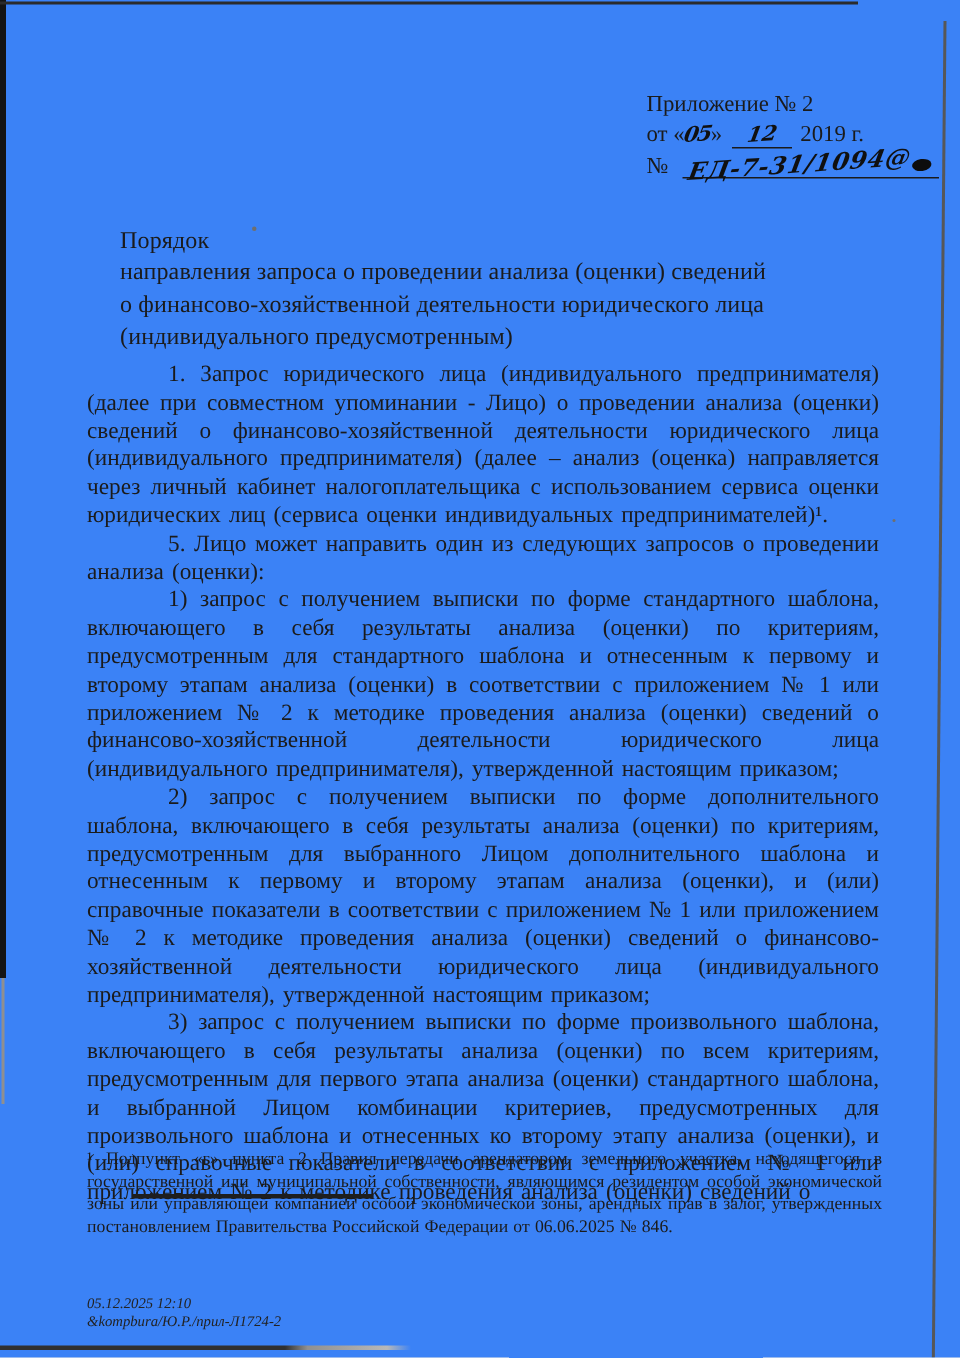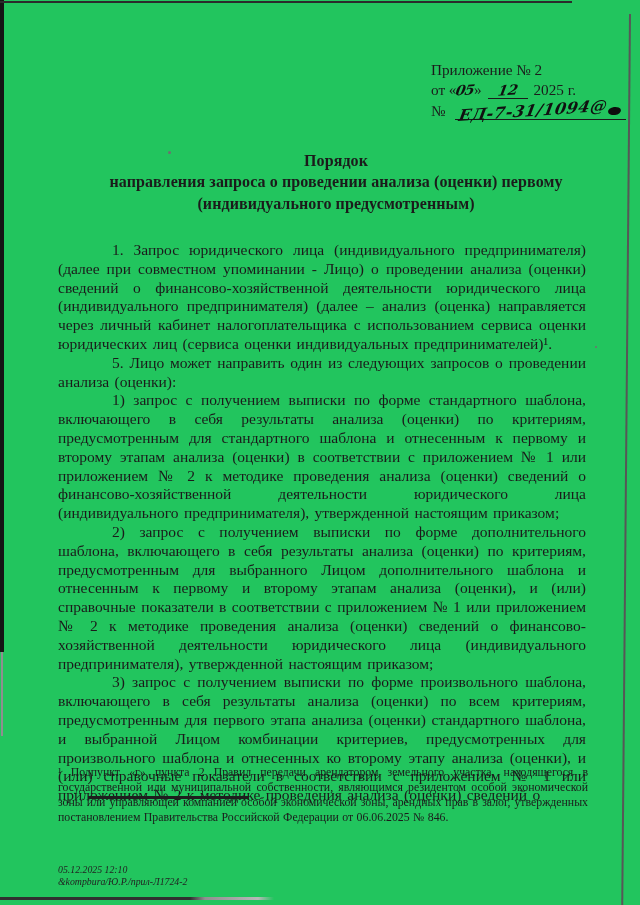--- a/index.html
+++ b/index.html
@@ -1,18 +1,18 @@
 <!DOCTYPE html>
 <html><head>
 <meta charset="utf-8">
 <title>Приложение № 2</title>
 <style>
   html,body{margin:0;padding:0;background:#e8e8e8;}
   .page{
-    position:relative;width:640px;height:905px;background:#22c55e;
+    position:relative;width:640px;height:905px;background:#3b82f6;
     overflow:hidden;color:#1b1b1b;
     font-family:"Liberation Serif", serif;
   }
   
   .b-left{position:absolute;left:0;top:0;width:4px;height:652px;background:#141414;}
   .b-left-fade{position:absolute;left:1px;top:652px;width:2px;height:84px;background:#8f8f8f;}
   .b-top{position:absolute;left:0;top:1px;width:572px;height:2px;background:#2b2b2b;}
   .b-right{position:absolute;left:629px;top:14px;width:2px;height:895px;background:#575757;
     transform:rotate(0.5deg);transform-origin:top left;}
   .b-bottom{position:absolute;left:0;top:897px;width:274px;height:3px;
@@ -27,22 +27,22 @@
   }
   .hand-day{font-size:14px;letter-spacing:-1px;}
   .hand-month{font-size:14px;min-width:30px;text-align:center;}
   .u-line{display:inline-block;border-bottom:1.6px solid #1a1a1a;padding:0 5px 0 5px;margin-left:6px;margin-right:6px;line-height:15px;}
   .num-line{margin-top:1px;}
   .hand-number{font-size:16px;letter-spacing:0.5px;line-height:16px;}
   .blob{display:inline-block;width:13px;height:8px;background:#0d0d0d;border-radius:50%;margin-left:2px;vertical-align:1px;transform:rotate(-8deg);}
 
   
   .title{
-    position:absolute;left:80px;top:150px;width:512px;text-align:center;
-    font-weight:700;font-size:16px;line-height:21.3px;letter-spacing:0.1px;
+    position:absolute;left:80px;top:150px;width:512px;
+    font-weight:400;font-size:16px;line-height:21.3px;letter-spacing:0.1px;
   }
 
   
   .body{position:absolute;left:58px;top:241px;width:528px;}
   .body p{
     margin:0;text-indent:54px;text-align:justify;
     font-size:15.5px;line-height:18.8px;word-spacing:1.5px;
   }
 
   
@@ -61,31 +61,32 @@
   <div class="b-top"></div>
   <div class="b-right"></div>
   <div class="b-bottom"></div>
   <div class="speck" style="left:168px;top:151px;width:3px;height:3px;"></div>
   <div class="speck" style="left:441px;top:683px;width:2px;height:2px;"></div>
   <div class="speck" style="left:595px;top:346px;width:2px;height:2px;"></div>
 
   <div class="appendix">
     <div>Приложение № 2</div>
     <div class="date-line">
-      <span>от «</span><span class="hand hand-day">05</span><span>»</span><span class="u-line"><span class="hand hand-month">12</span></span><span>2025 г.</span>
+      <span>от «</span><span class="hand hand-day">05</span><span>»</span><span class="u-line"><span class="hand hand-month">12</span></span><span>2019 г.</span>
     </div>
     <div class="num-line">
       <span>№</span>
       <span class="u-line"><span class="hand hand-number">ЕД-7-31/1094@</span><span class="blob"></span></span>
     </div>
   </div>
 
   <div class="title">
     <div>Порядок</div>
-    <div>направления запроса о проведении анализа (оценки) первому</div>
+    <div>направления запроса о проведении анализа (оценки) сведений</div>
+    <div>о финансово-хозяйственной деятельности юридического лица</div>
     <div>(индивидуального предусмотренным)</div>
   </div>
 
   <div class="body">
     <p>1. Запрос юридического лица (индивидуального предпринимателя) (далее при совместном упоминании - Лицо) о проведении анализа (оценки) сведений о финансово-хозяйственной деятельности юридического лица (индивидуального предпринимателя) (далее – анализ (оценка) направляется через личный кабинет налогоплательщика с использованием сервиса оценки юридических лиц (сервиса оценки индивидуальных предпринимателей)¹.</p>
     <p>5. Лицо может направить один из следующих запросов о проведении анализа (оценки):</p>
     <p>1) запрос с получением выписки по форме стандартного шаблона, включающего в себя результаты анализа (оценки) по критериям, предусмотренным для стандартного шаблона и отнесенным к первому и второму этапам анализа (оценки) в соответствии с приложением № 1 или приложением № 2 к методике проведения анализа (оценки) сведений о финансово-хозяйственной деятельности юридического лица (индивидуального предпринимателя), утвержденной настоящим приказом;</p>
     <p>2) запрос с получением выписки по форме дополнительного шаблона, включающего в себя результаты анализа (оценки) по критериям, предусмотренным для выбранного Лицом дополнительного шаблона и отнесенным к первому и второму этапам анализа (оценки), и (или) справочные показатели в соответствии с приложением № 1 или приложением № 2 к методике проведения анализа (оценки) сведений о финансово-хозяйственной деятельности юридического лица (индивидуального предпринимателя), утвержденной настоящим приказом;</p>
     <p>3) запрос с получением выписки по форме произвольного шаблона, включающего в себя результаты анализа (оценки) по всем критериям, предусмотренным для первого этапа анализа (оценки) стандартного шаблона, и выбранной Лицом комбинации критериев, предусмотренных для произвольного шаблона и отнесенных ко второму этапу анализа (оценки), и (или) справочные показатели в соответствии с приложением № 1 или приложением № 2 к методике проведения анализа (оценки) сведений о</p>
   </div>

